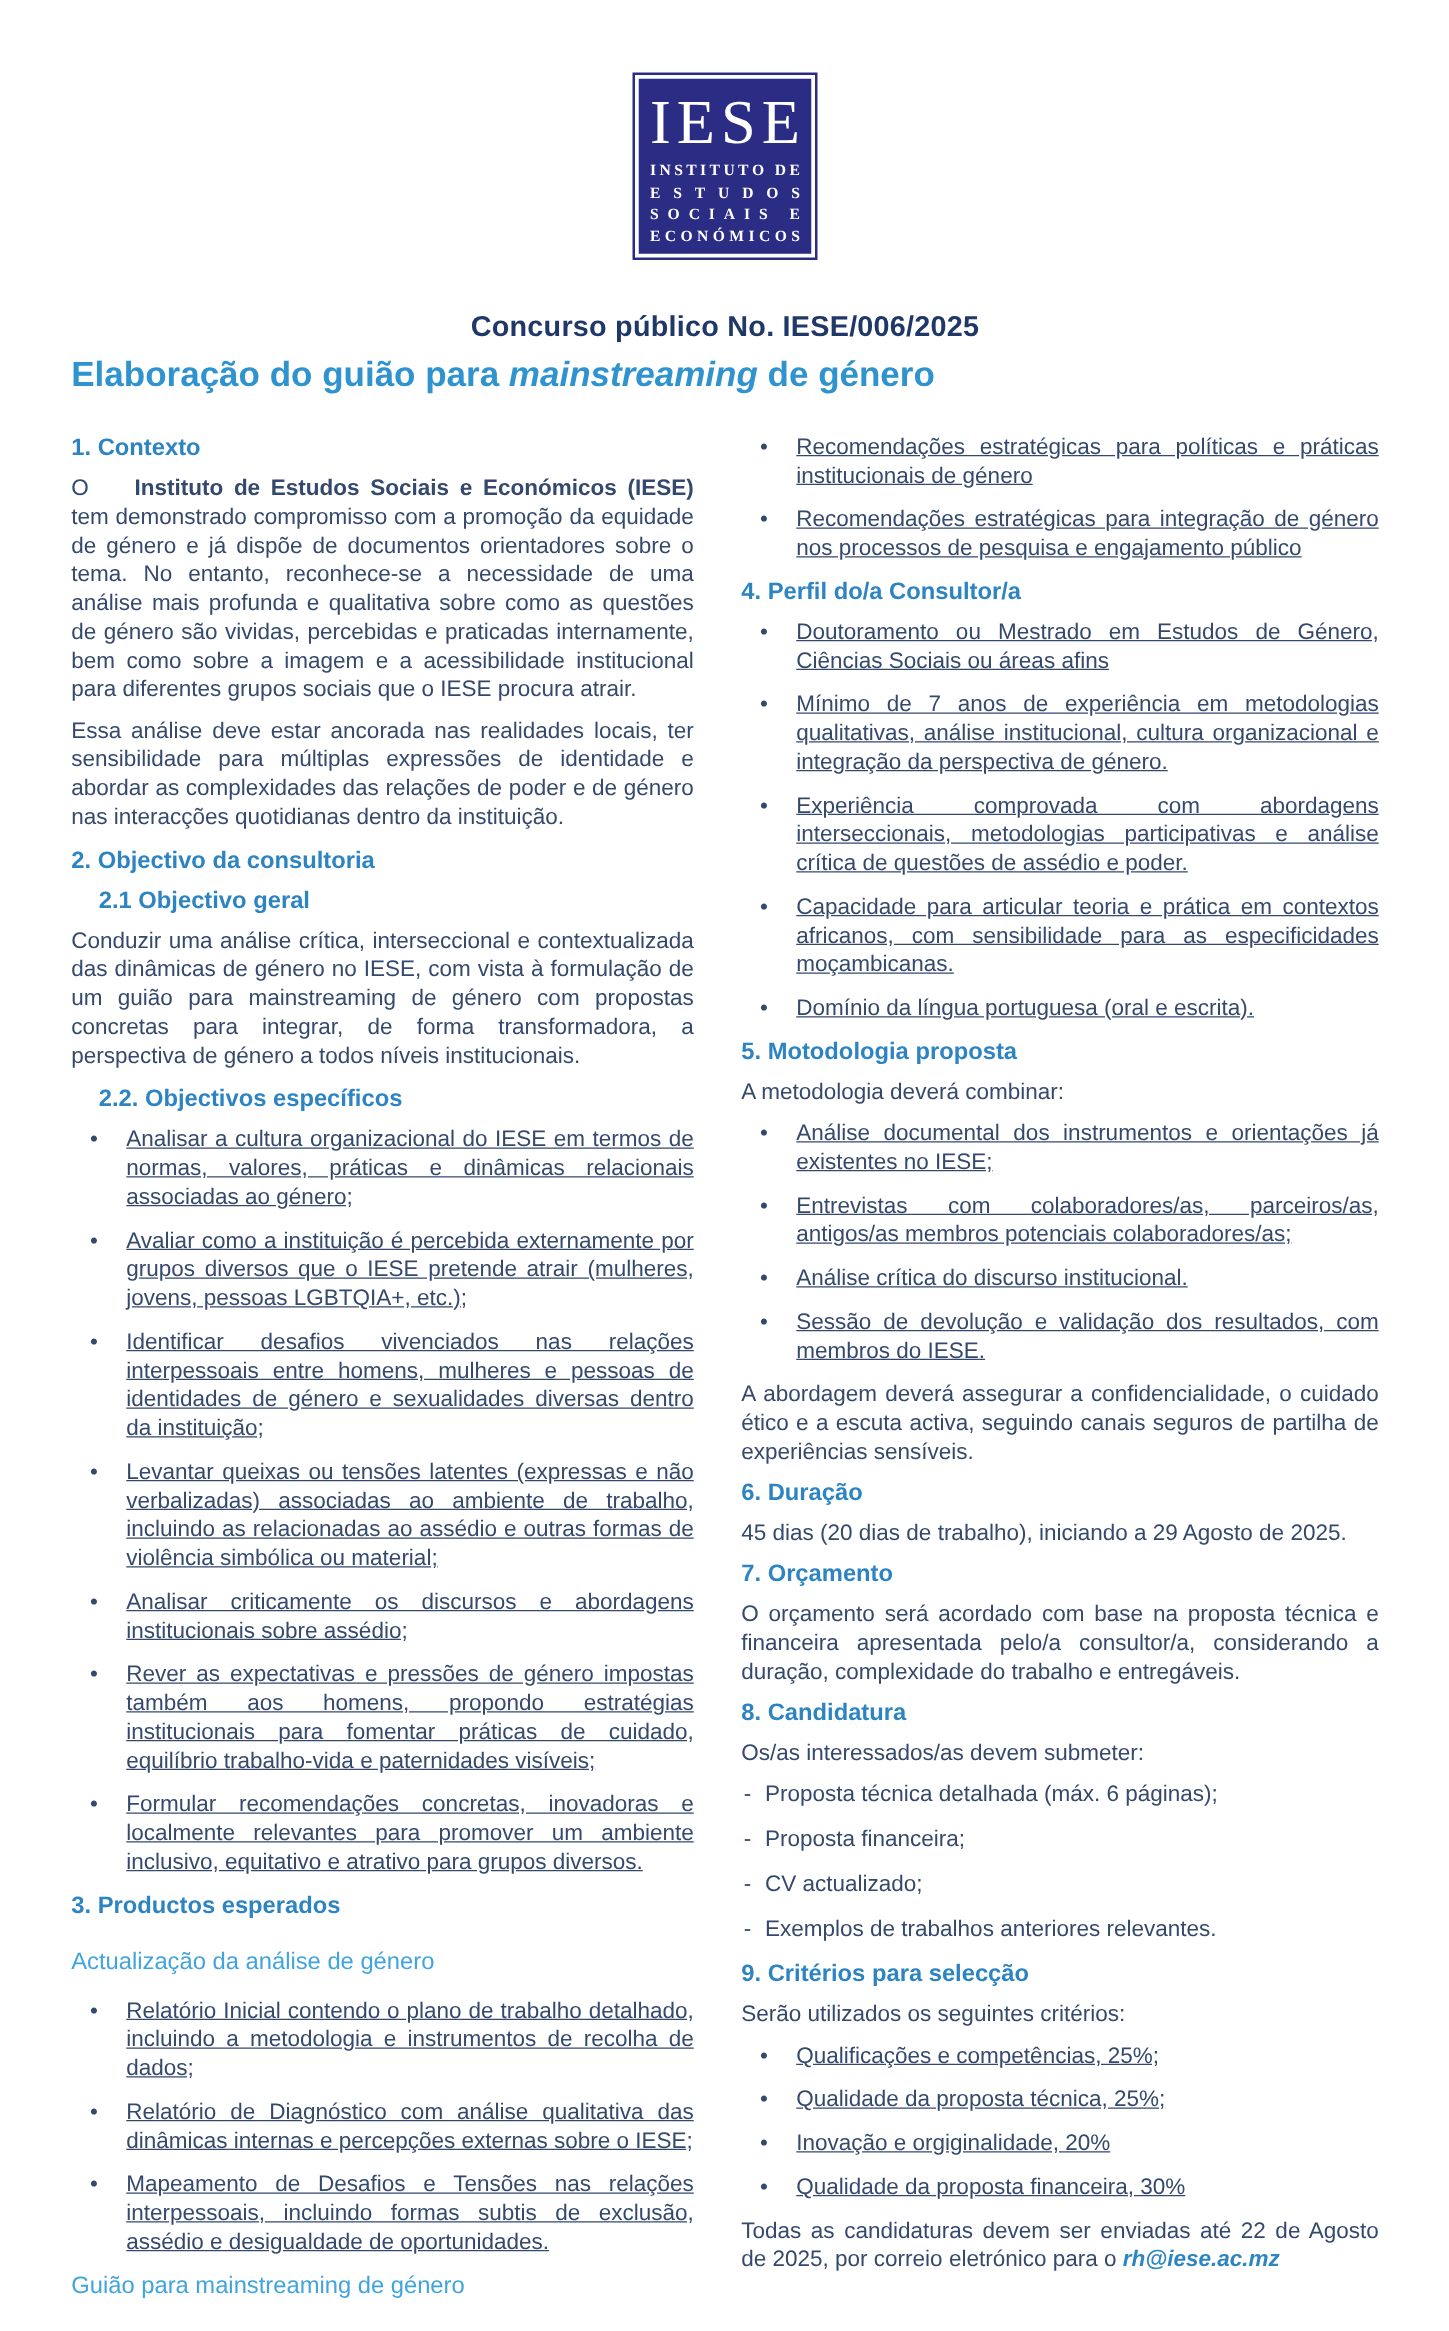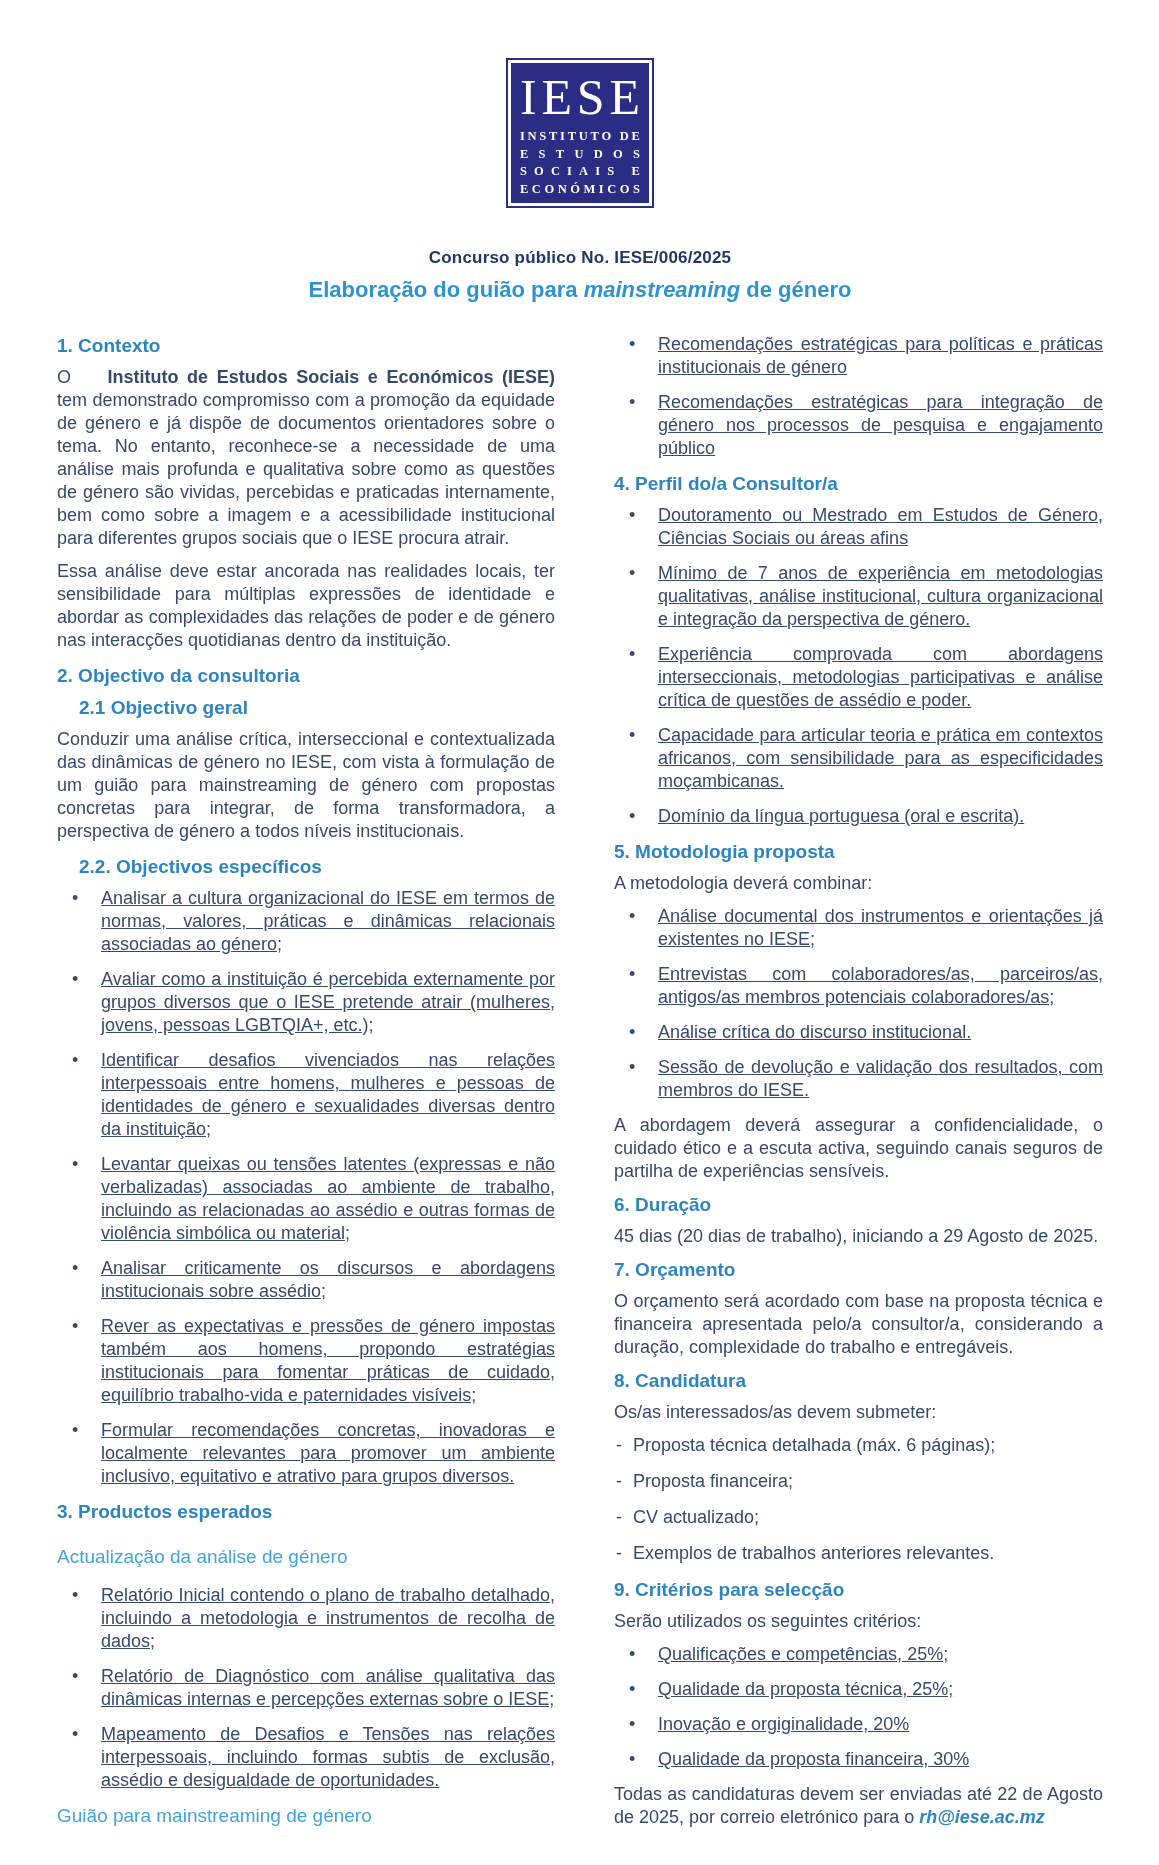--- a/index.html
+++ b/index.html
@@ -39,30 +39,30 @@
     font-size:50px;line-height:56px;font-weight:400;
     margin-bottom:3px;
   }
   .logo-line{
     display:flex;justify-content:space-between;
     font-size:12.5px;line-height:17.5px;font-weight:700;
   }
   
   .doc-title{
     margin-top:40px;text-align:center;
-    font-size:17px;font-weight:700;color:var(--title_navy);
+    font-size:23px;font-weight:700;color:var(--title_navy);
     letter-spacing:.2px;
   }
   .doc-subtitle{
-    margin-top:9px;text-align:center;
-    font-size:22px;font-weight:700;color:var(--subtitle_blue);
+    margin-top:9px;text-align:left;
+    font-size:28px;font-weight:700;color:var(--subtitle_blue);
   }
   .doc-subtitle .it{font-style:italic;}
   
-  .columns{display:flex;gap:59px;margin-top:25px;}
+  .columns{display:flex;gap:38px;margin-top:25px;}
   .col-left{width:498px;flex:none;}
   .col-right{flex:1;min-width:0;}
   
   .h{
     font-size:19px;font-weight:700;color:var(--heading_blue);
     margin:6px 0 9px 0;line-height:23px;
   }
   .h.indent{margin-left:22px;}
   .h.gap-top{margin-top:12px;}
   .body-p{

